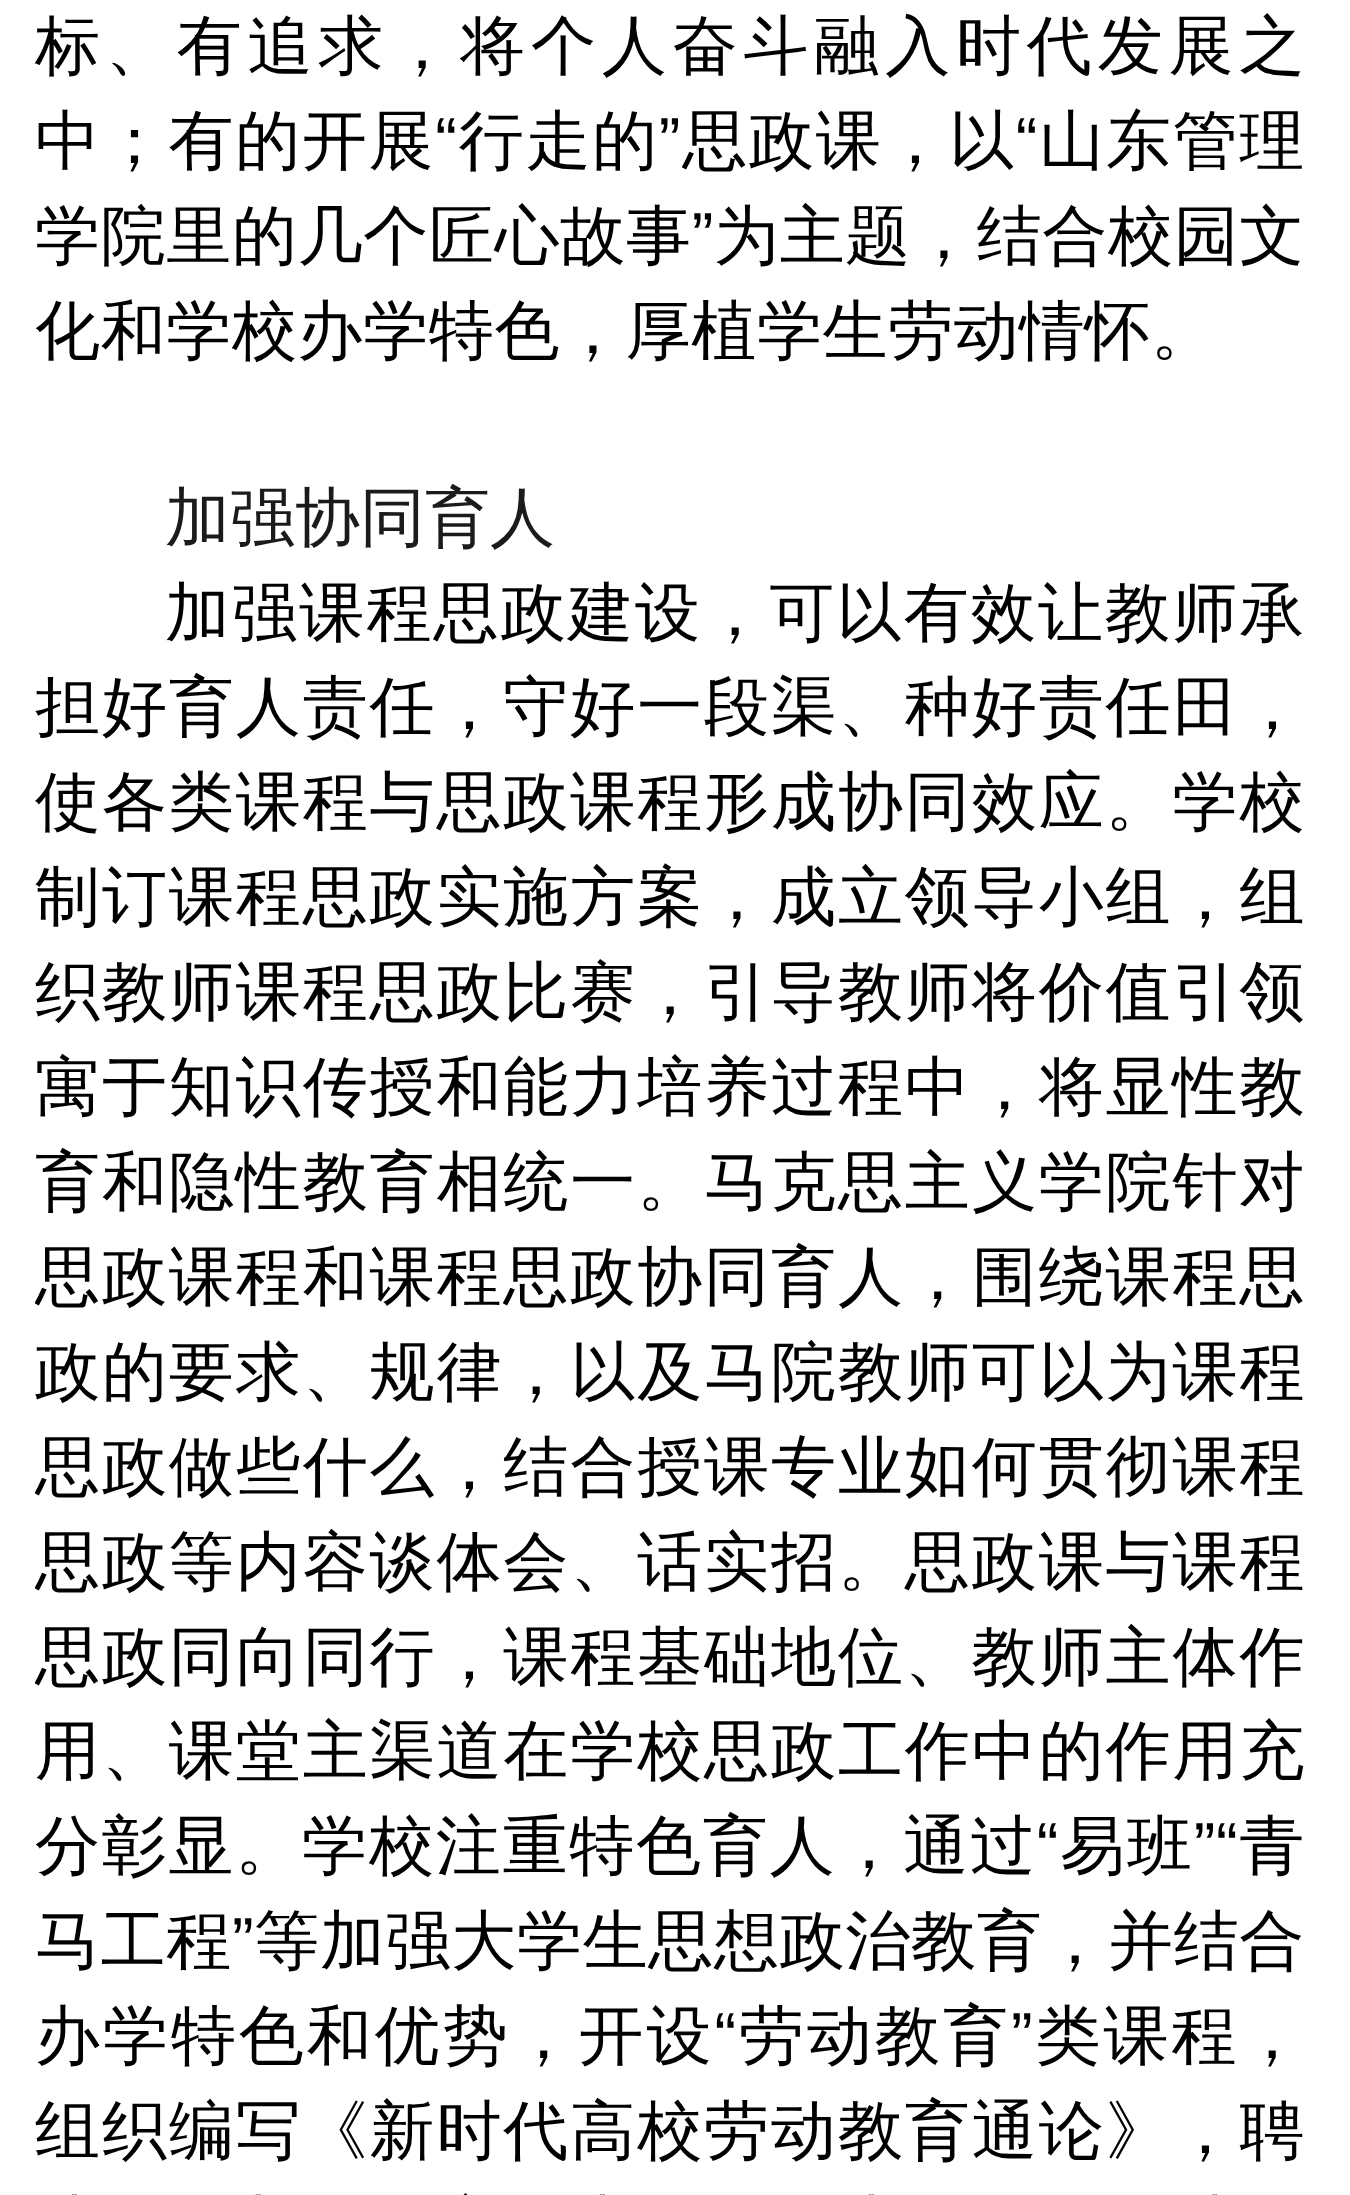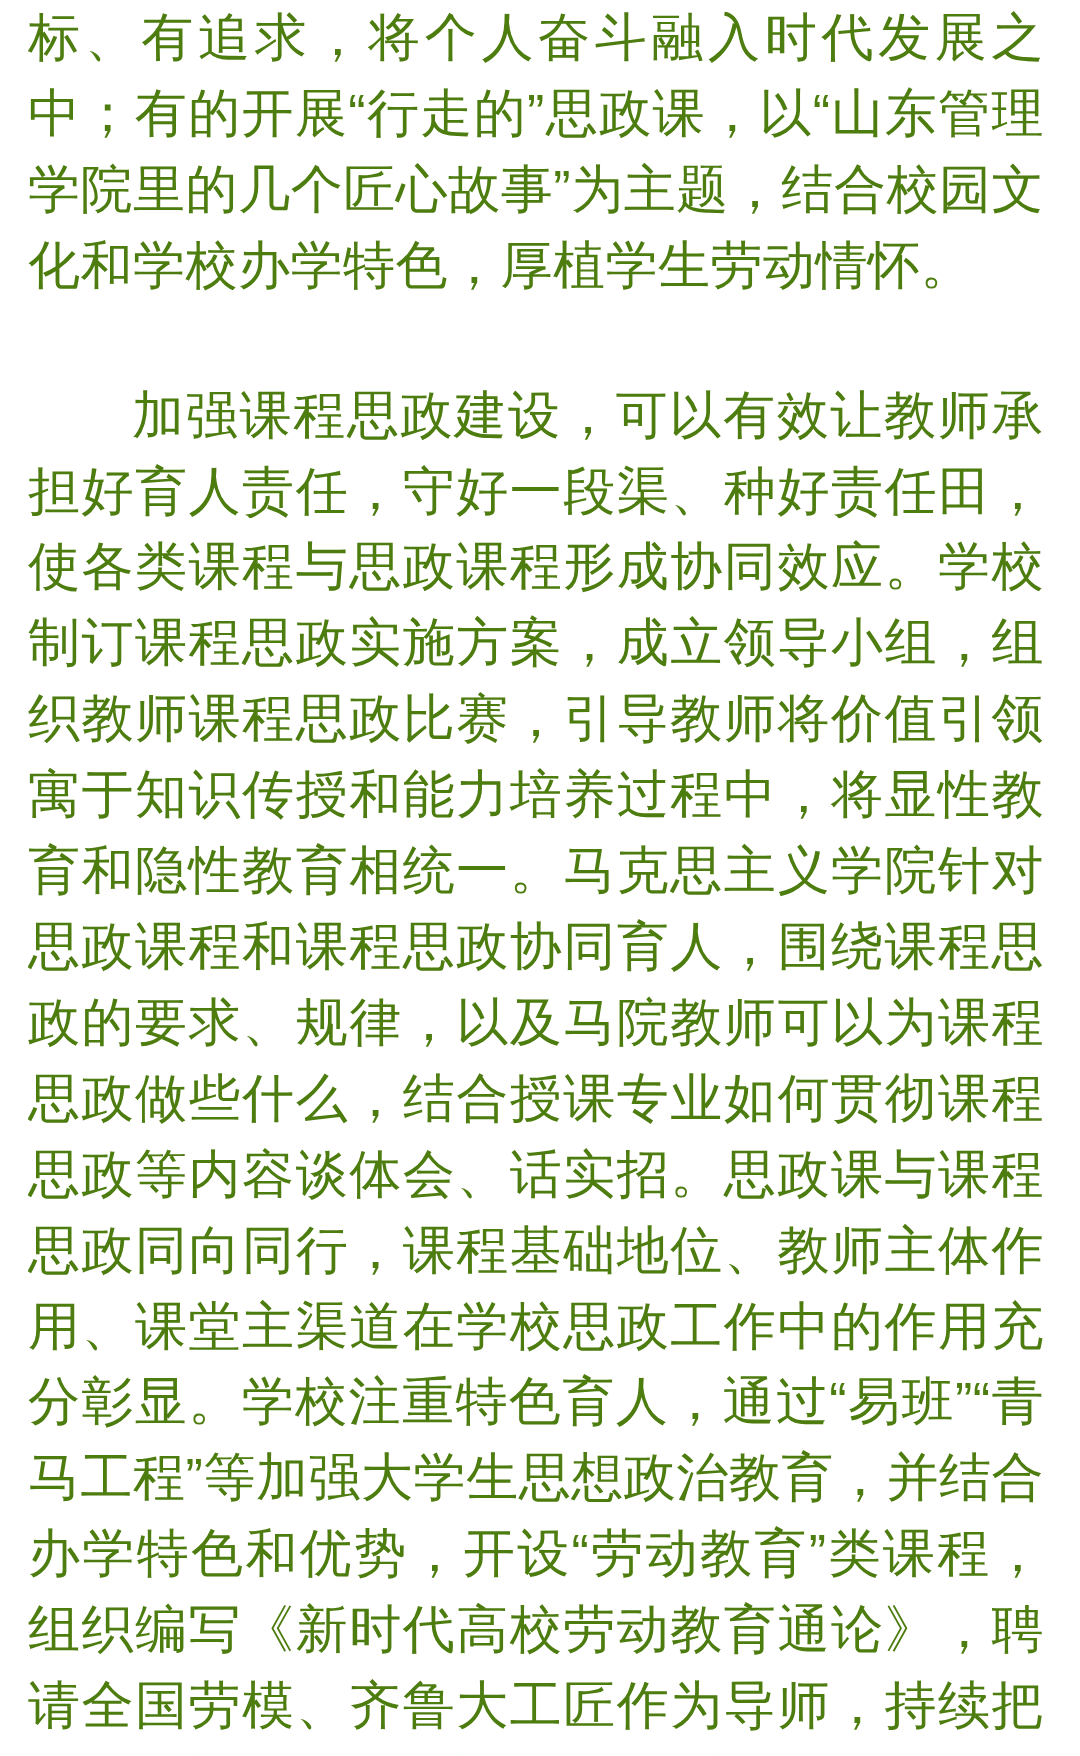--- a/index.html
+++ b/index.html
@@ -25,21 +25,21 @@
   .article {
     display: block;
   }
   .para {
     font-size: 52px;
     line-height: 1.46;
     letter-spacing: 0.5px;
     text-align: justify;
     text-justify: inter-ideograph;
     margin: 0;
-    color: #4d7c0f;
+    color: #000000;
     font-weight: 400;
   }
   .para.indent {
     text-indent: 104px;
   }
   .para.continued {
     text-indent: 0;
   }
   .spacer-lg {
     height: 74px;
@@ -60,17 +60,18 @@
 <body>
 
 <div class="page">
   <article class="article">
 
     <p class="para continued">标、有追求，将个人奋斗融入时代发展之中；有的开展“行走的”思政课，以“山东管理学院里的几个匠心故事”为主题，结合校园文化和学校办学特色，厚植学生劳动情怀。</p>
 
     <div class="spacer-lg"></div>
 
 
+    <p class="heading-line">加强协同育人</p>
 
     <p class="para indent clipped-bottom">加强课程思政建设，可以有效让教师承担好育人责任，守好一段渠、种好责任田，使各类课程与思政课程形成协同效应。学校制订课程思政实施方案，成立领导小组，组织教师课程思政比赛，引导教师将价值引领寓于知识传授和能力培养过程中，将显性教育和隐性教育相统一。马克思主义学院针对思政课程和课程思政协同育人，围绕课程思政的要求、规律，以及马院教师可以为课程思政做些什么，结合授课专业如何贯彻课程思政等内容谈体会、话实招。思政课与课程思政同向同行，课程基础地位、教师主体作用、课堂主渠道在学校思政工作中的作用充分彰显。学校注重特色育人，通过“易班”“青马工程”等加强大学生思想政治教育，并结合办学特色和优势，开设“劳动教育”类课程，组织编写《新时代高校劳动教育通论》，聘请全国劳模、齐鲁大工匠作为导师，持续把劳模精神、劳动精神、工匠精神</p>
 
   </article>
 </div>
 
 </body></html>

